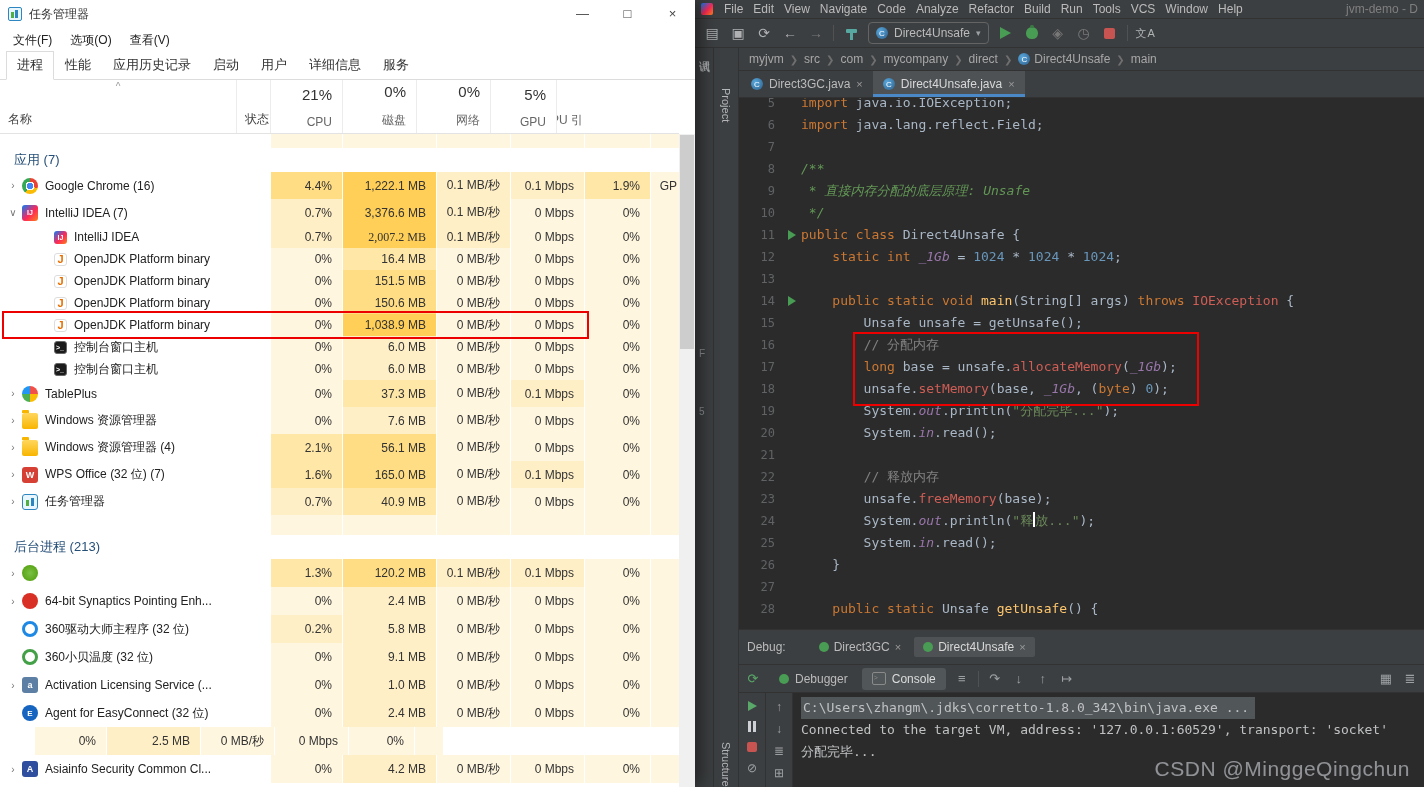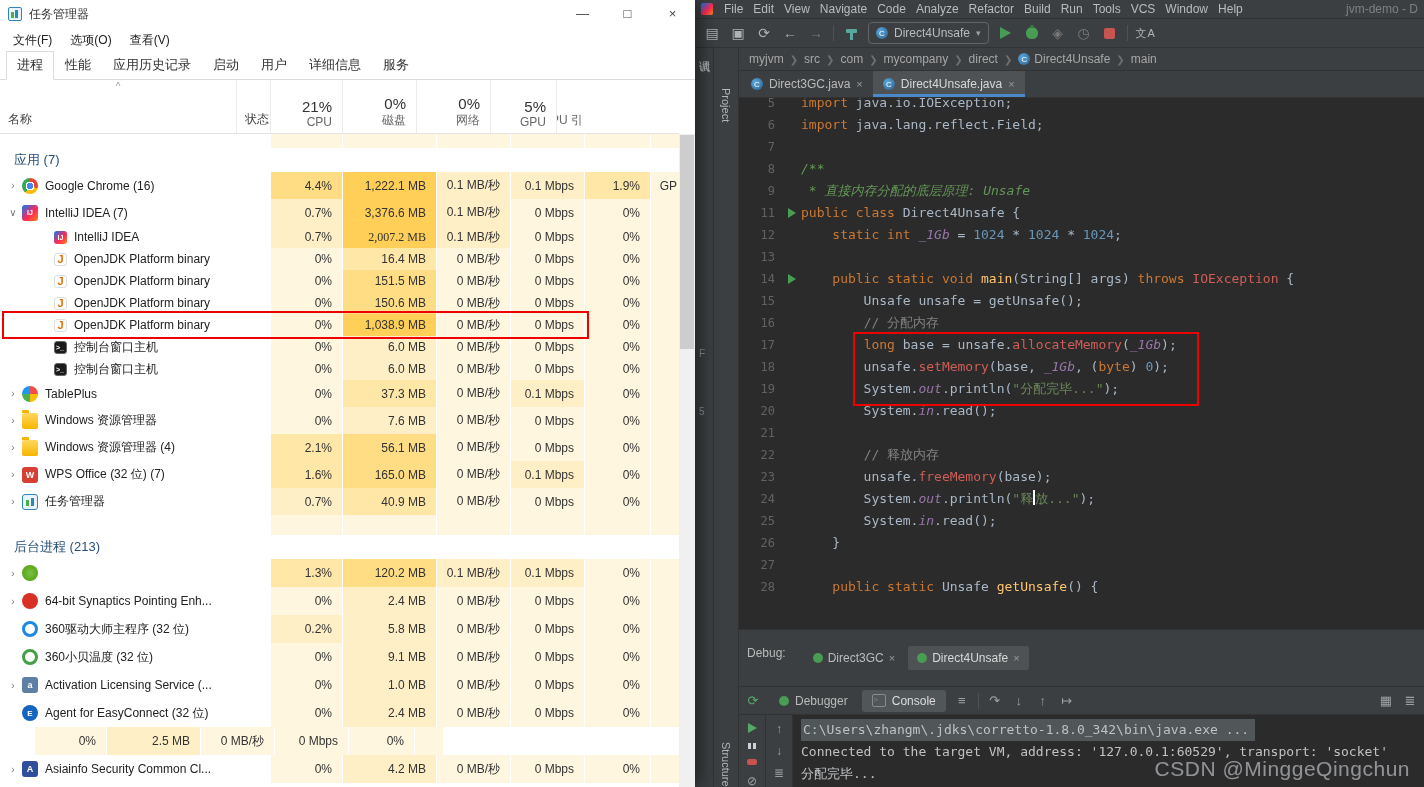--- a/index.html
+++ b/index.html
@@ -19,21 +19,21 @@
   .tm-menubar{height:24px;display:flex;align-items:center;padding-left:4px;flex:none;}
   .tm-menu-item{font-size:12px;color:#222;padding:0 9px;}
   .tm-tabs{height:27px;display:flex;align-items:flex-end;padding-left:6px;border-bottom:1px solid #dcdcdc;flex:none;}
   .tm-tab{font-size:13px;color:#333;padding:4px 10px 5px;border:1px solid transparent;margin-bottom:-1px;}
   .tm-tab.active{background:#fff;border-color:#dcdcdc;border-bottom-color:#fff;}
   .tm-colheader{height:53px;display:flex;border-bottom:1px solid #e3e3e3;flex:none;margin-right:16px;}
   .hcol{box-sizing:border-box;border-left:1px solid #ececec;position:relative;overflow:hidden;white-space:nowrap;}
   .hcol:first-child{border-left:none;}
   .hcol .bl{position:absolute;bottom:5px;left:8px;font-size:12px;color:#444;}
   .hcol .sort{position:absolute;top:1px;left:50%;transform:translateX(-50%);font-size:10px;color:#999;}
-  .hcol.val{display:flex;flex-direction:column;justify-content:flex-end;align-items:flex-end;padding:0 10px 4px 0;}
+  .hcol.val{display:flex;flex-direction:column;justify-content:flex-end;align-items:flex-end;padding:0 10px 4px 0;gap:12px;}
   .hcol.val .pct{font-size:15px;color:#333;}
   .hcol.val .lab{font-size:12px;color:#666;}
   .w-name{width:236px;} .w-status{width:34px;} .w-cpu{width:72px;} .w-mem{width:94px;}
   .w-disk{width:74px;} .w-net{width:74px;} .w-gpu{width:66px;} .w-gpue{width:29px;padding-right:2px !important;}
   #tm-body{flex:1;position:relative;overflow:hidden;}
   #tm-rows{margin-right:16px;}
   .tm-row{display:flex;}
   .tm-row.app{height:27px;} .tm-row.child{height:22px;} .tm-row.bg{height:28px;} .tm-row.group{height:24px;align-items:center;}
   .c{box-sizing:border-box;border-left:1px solid #fff;display:flex;align-items:center;justify-content:flex-end;
      padding-right:10px;font-size:12px;color:#333;white-space:nowrap;overflow:hidden;flex:none;}
@@ -119,22 +119,22 @@
   .ln{width:36px;text-align:right;padding-right:8px;color:#606366;flex:none;font-size:12px;}
   .gut{width:18px;flex:none;display:flex;align-items:center;justify-content:center;}
   .runtri{width:0;height:0;border-left:8px solid #499C54;border-top:5px solid transparent;border-bottom:5px solid transparent;}
   .txt{flex:1;overflow:hidden;}
   .pl{color:#a9b7c6;} .kw{color:#cc7832;} .str{color:#6a8759;} .num{color:#6897bb;}
   .com{color:#808080;} .doc{color:#629755;font-style:italic;} .fld{color:#9876aa;font-style:italic;}
   .mth{color:#ffc66d;} .err{color:#cf5e56;}
   .caret{display:inline-block;width:2px;height:15px;background:#fff;vertical-align:-2px;}
   #ed-redbox{position:absolute;left:114px;width:342px;border:2px solid #ec0000;pointer-events:none;}
   .debug-panel{height:157px;display:flex;flex-direction:column;border-top:1px solid #323232;flex:none;}
-  .dbg-row1{height:24px;background:#3c3f41;display:flex;padding:16px 8px;font-size:12px;
-       gap:12px;border-bottom:1px solid #323232;flex:none;}
+  .dbg-row1{height:24px;background:#3c3f41;display:flex;align-items:center;padding:5px 8px;font-size:12px;
+       gap:18px;border-bottom:1px solid #323232;flex:none;}
   .dbg-label{color:#bbb;margin-right:6px;}
   .dtab{display:flex;align-items:center;gap:5px;padding:3px 9px;color:#bbb;}
   .dtab.active{background:#4e5254;border-radius:2px;color:#d8d8d8;}
   .dtab .x{color:#9a9a9a;font-size:11px;}
   .dtab-ic{width:10px;height:10px;border-radius:50%;background:#499C54;flex:none;}
   .dbg-row2{height:27px;background:#3c3f41;display:flex;align-items:center;padding:0 6px;gap:8px;
        border-bottom:1px solid #323232;flex:none;font-size:12px;}
   .vtab{display:flex;align-items:center;gap:6px;padding:4px 10px;color:#bbb;border-radius:3px;}
   .vtab.active{background:#515658;color:#dcdcdc;}
   .con-ic{width:11px;height:11px;border:1px solid #8a8a8a;border-radius:2px;font-size:7px;line-height:9px;
@@ -656,20 +656,21 @@
             <span class="x">×</span>
           </div>
         </div>
       <div id="editor">
         <div id="code-lines">
             <div class="code-line"><span class="ln">5</span><span class="gut"></span><span class="txt"><span class="kw">import </span><span class="pl">java.io.IOException;</span></span></div>
             <div class="code-line"><span class="ln">6</span><span class="gut"></span><span class="txt"><span class="kw">import </span><span class="pl">java.lang.reflect.Field;</span></span></div>
             <div class="code-line"><span class="ln">7</span><span class="gut"></span><span class="txt"></span></div>
             <div class="code-line"><span class="ln">8</span><span class="gut"></span><span class="txt"><span class="doc">/**</span></span></div>
             <div class="code-line"><span class="ln">9</span><span class="gut"></span><span class="txt"><span class="doc"> * 直接内存分配的底层原理: Unsafe</span></span></div>
+            <div class="code-line"><span class="ln">10</span><span class="gut"></span><span class="txt"><span class="doc"> */</span></span></div>
             <div class="code-line"><span class="ln">11</span><span class="gut"><span class="runtri"></span></span><span class="txt"><span class="kw">public class </span><span class="pl">Direct4Unsafe {</span></span></div>
             <div class="code-line"><span class="ln">12</span><span class="gut"></span><span class="txt"><span class="kw">    static int </span><span class="fld">_1Gb</span><span class="pl"> = </span><span class="num">1024</span><span class="pl"> * </span><span class="num">1024</span><span class="pl"> * </span><span class="num">1024</span><span class="pl">;</span></span></div>
             <div class="code-line"><span class="ln">13</span><span class="gut"></span><span class="txt"></span></div>
             <div class="code-line"><span class="ln">14</span><span class="gut"><span class="runtri"></span></span><span class="txt"><span class="kw">    public static void </span><span class="mth">main</span><span class="pl">(String[] args) </span><span class="kw">throws </span><span class="err">IOException</span><span class="pl"> {</span></span></div>
             <div class="code-line"><span class="ln">15</span><span class="gut"></span><span class="txt"><span class="pl">        Unsafe unsafe = getUnsafe();</span></span></div>
             <div class="code-line"><span class="ln">16</span><span class="gut"></span><span class="txt"><span class="pl">        </span><span class="com">// 分配内存</span></span></div>
             <div class="code-line"><span class="ln">17</span><span class="gut"></span><span class="txt"><span class="pl">        </span><span class="kw">long </span><span class="pl">base = unsafe.</span><span class="err">allocateMemory</span><span class="pl">(</span><span class="fld">_1Gb</span><span class="pl">);</span></span></div>
             <div class="code-line"><span class="ln">18</span><span class="gut"></span><span class="txt"><span class="pl">        unsafe.</span><span class="err">setMemory</span><span class="pl">(base, </span><span class="fld">_1Gb</span><span class="pl">, (</span><span class="kw">byte</span><span class="pl">) </span><span class="num">0</span><span class="pl">);</span></span></div>
             <div class="code-line"><span class="ln">19</span><span class="gut"></span><span class="txt"><span class="pl">        System.</span><span class="fld">out</span><span class="pl">.println(</span><span class="str">"分配完毕..."</span><span class="pl">);</span></span></div>
             <div class="code-line"><span class="ln">20</span><span class="gut"></span><span class="txt"><span class="pl">        System.</span><span class="fld">in</span><span class="pl">.read();</span></span></div>

